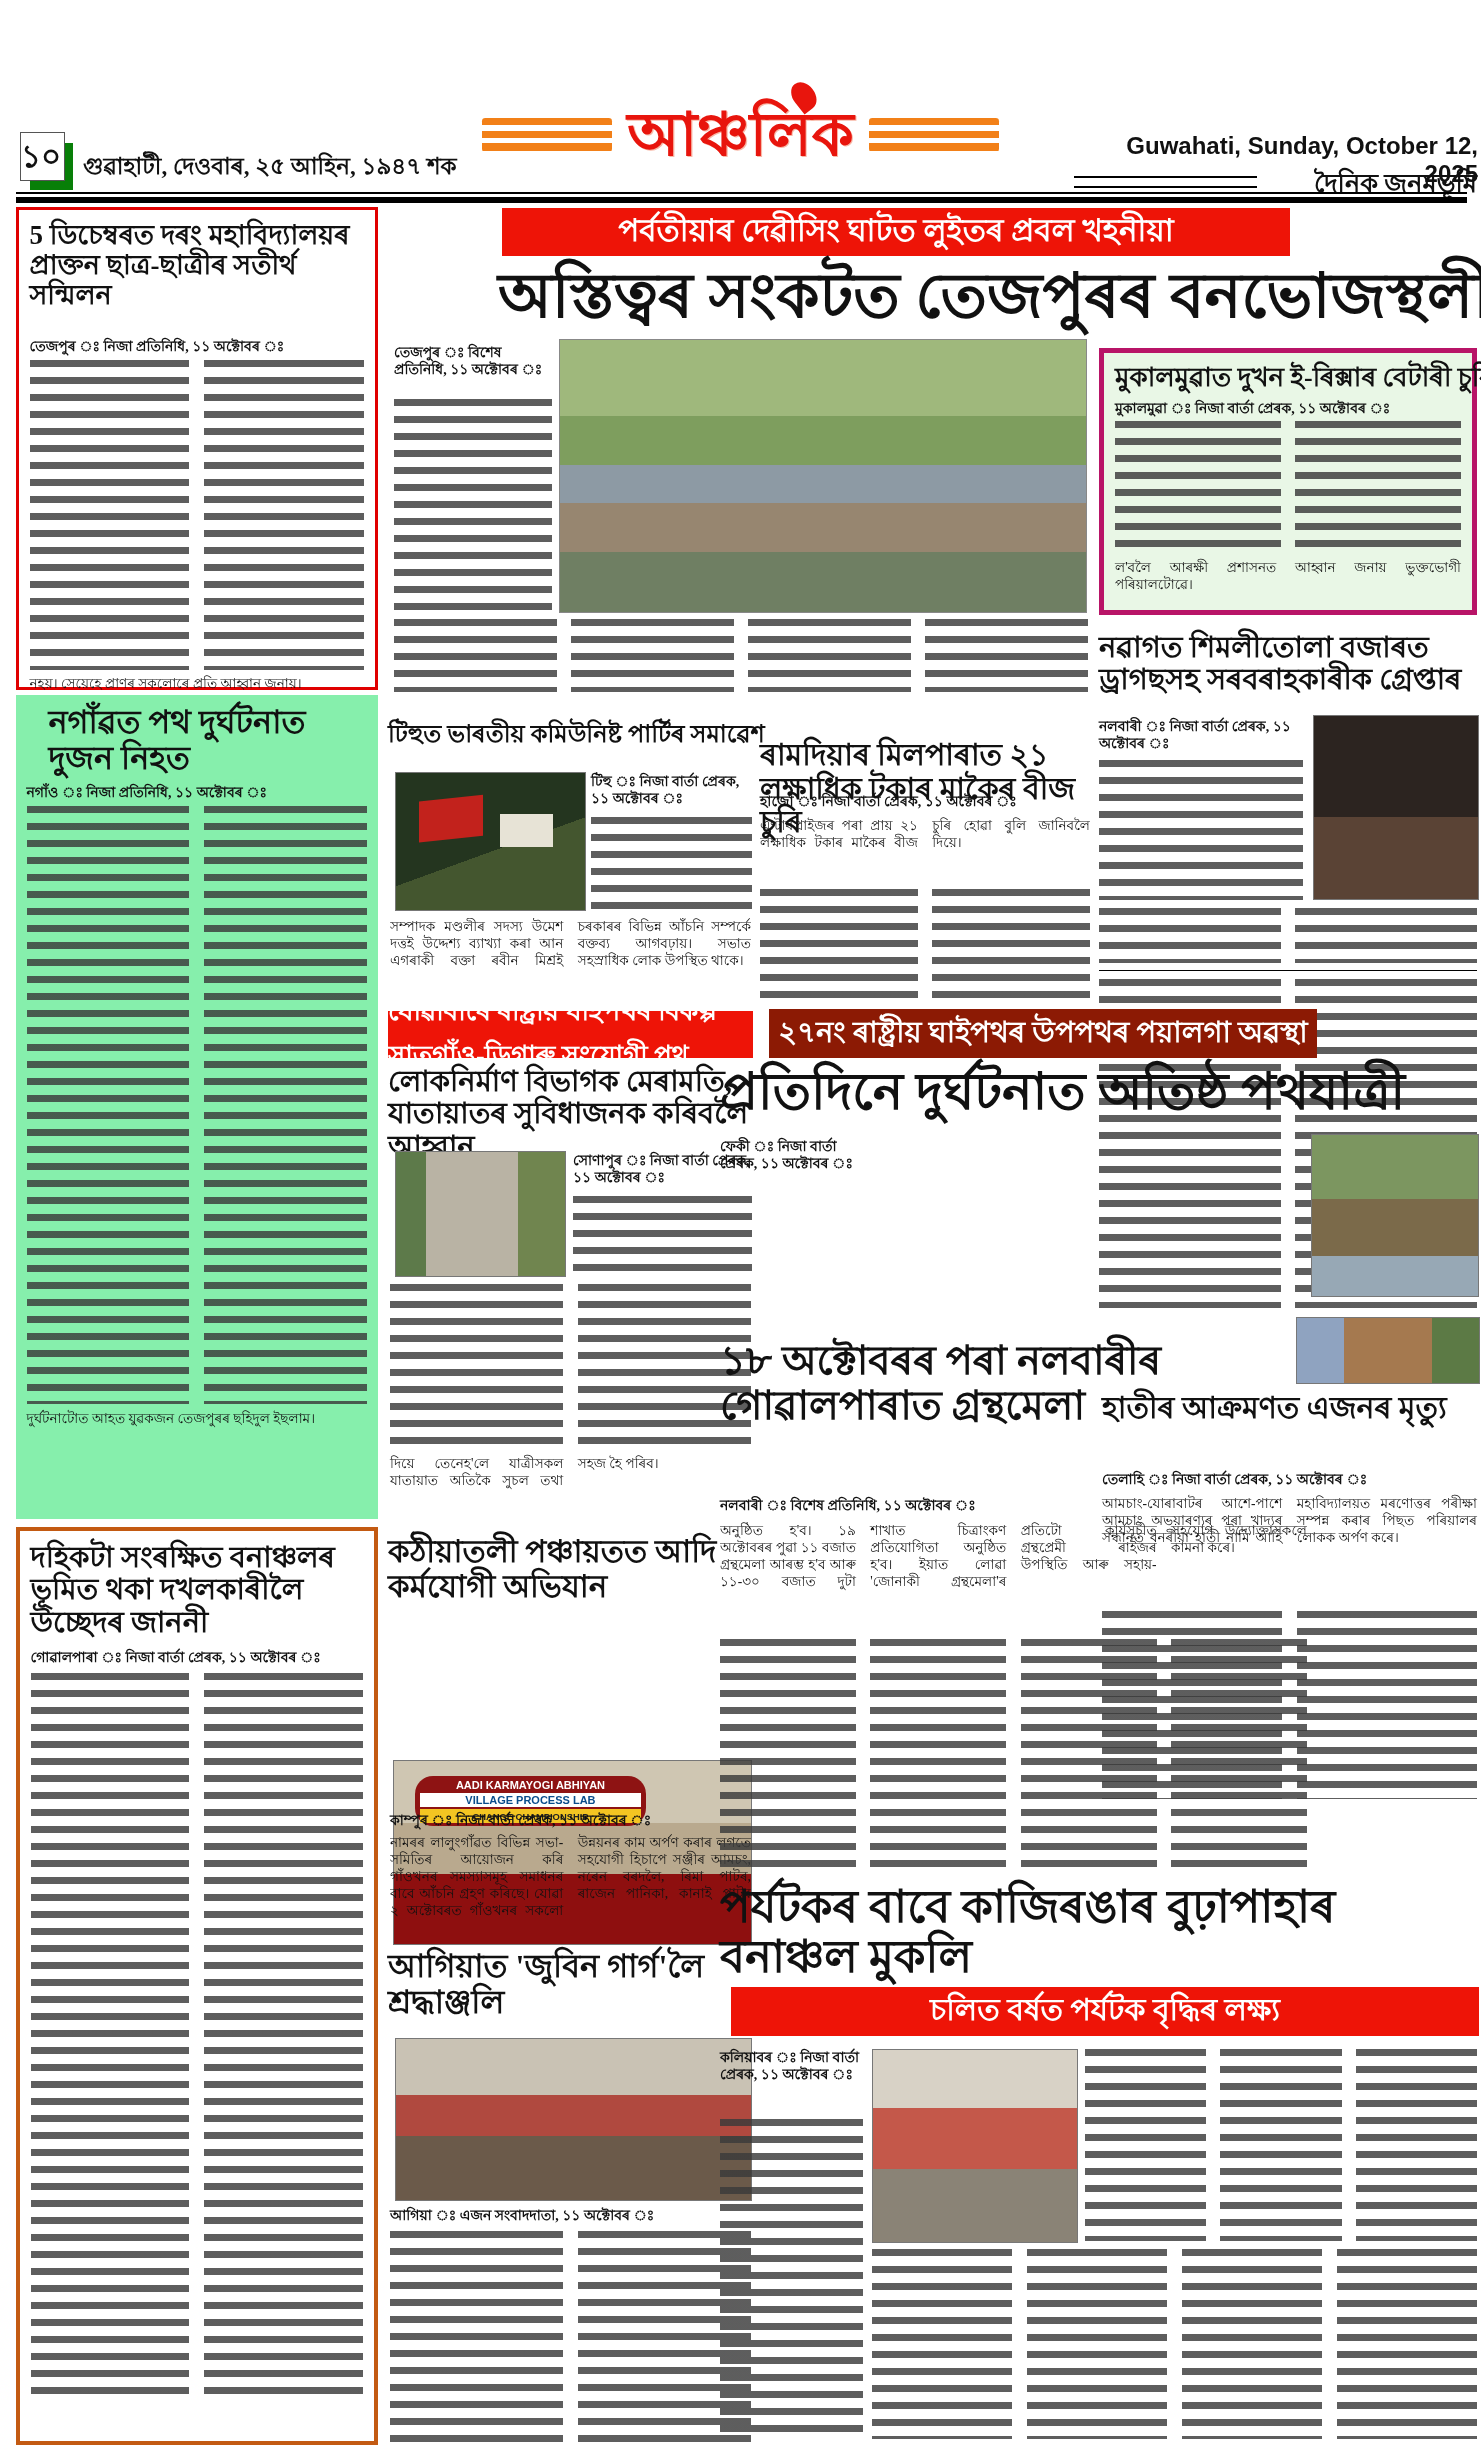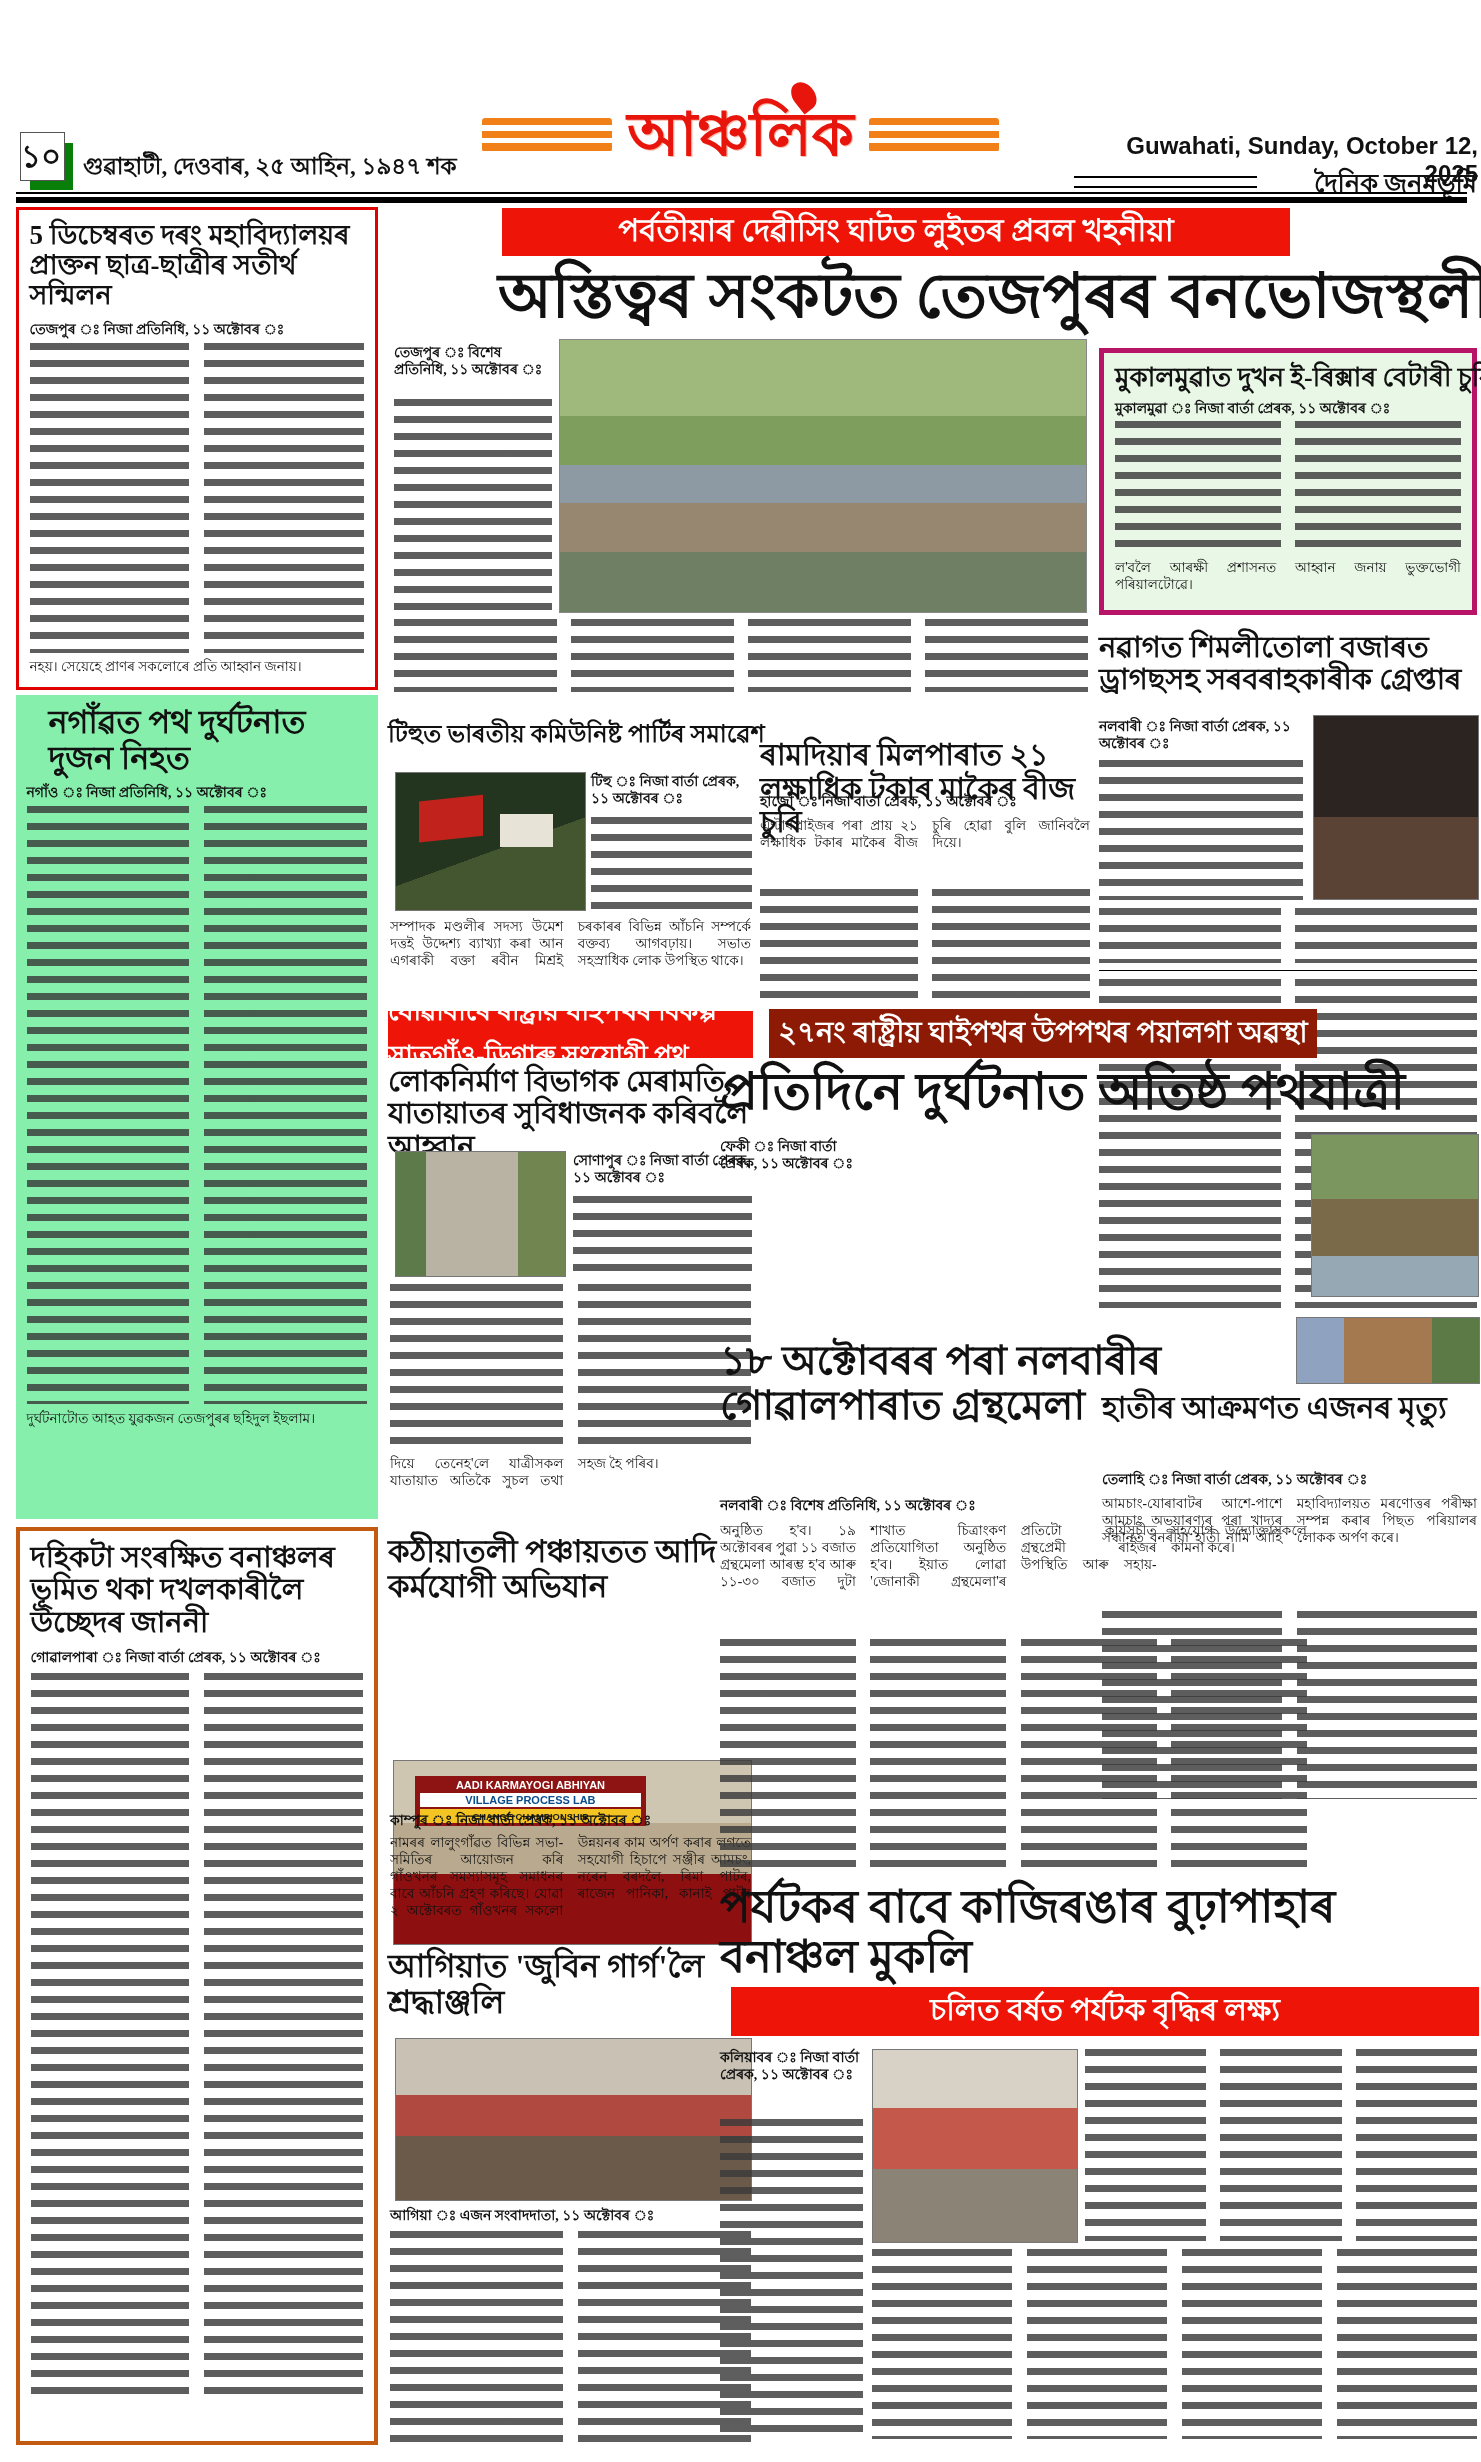--- a/index.html
+++ b/index.html
@@ -32,21 +32,21 @@
   .photoflags:before{content:"";position:absolute;left:12%;top:18%;width:34%;height:30%;background:#c2221c;transform:skewY(-6deg);}
   .photoflags:after{content:"";position:absolute;left:55%;top:30%;width:28%;height:24%;background:#e7e3d6;}
   .photoroad{background:linear-gradient(90deg,#5d7a4a 0 18%,#b9b3a4 18% 72%,#70854f 72% 100%);}
   .photomud{background:linear-gradient(90deg,#8fa3c0 0 26%,#a5794f 26% 74%,#5c7a45 74% 100%);}
   .photoditch{background:linear-gradient(180deg,#7c9660 0 40%,#7b6a4a 40% 75%,#97a8b5 75% 100%);}
   .photocrowd{background:linear-gradient(180deg,#2c2420 0 55%,#5a4335 55% 100%);}
   .phototribute{background:linear-gradient(180deg,#c9c2b4 0 35%,#b0493f 35% 60%,#6b5a4a 60% 100%);}
   .photokazi{background:linear-gradient(180deg,#d8d2c6 0 30%,#c4584a 30% 62%,#8a8376 62% 100%);}
   .karmaphoto{background:linear-gradient(180deg,#cfc6b2 0 34%,#b9a98e 34% 62%,#8e0f0f 62% 100%);position:relative;}
   .karmastrip{position:absolute;left:6%;top:8%;width:62%;background:#8e1313;color:#fff;
-     font-family:"Liberation Sans",sans-serif;font-weight:bold;text-align:center;padding:3.3px 4.4px;}
+     font-family:"Liberation Sans",sans-serif;font-weight:bold;text-align:center;padding:3.3px 4.4px;border-radius:18px;}
   .karmastrip .l2{background:#ffffff;color:#0a4d8c;margin-top:2.2px;padding:1.1px 2.2px;}
   .karmastrip .l3{background:#f4c522;color:#222;margin-top:2.2px;padding:1.1px 2.2px;font-size:9.4px;}
 </style>
 </head>
 <body>
 
 <div id="page">
 
   <div class="abs" style="left:30px;top:143px;width:43px;height:47px;background:#087f08;"></div>
   <div class="abs ctr b" style="left:20px;top:132px;width:43px;height:47px;background:#fff;border:1.7px solid #555;
@@ -64,21 +64,21 @@
 
   <div class="abs b latin" style="left:1119px;top:132px;width:359px;text-align:right;font-size:24px;">Guwahati, Sunday, October 12, 2025</div>
   <div class="abs" style="left:1074px;top:176px;width:183px;height:7.8px;border-top:2.2px solid #000;border-bottom:2.2px solid #000;"></div>
   <div class="abs b" style="left:1268px;top:164px;width:209px;text-align:right;font-size:25.5px;">দৈনিক জনমভূমি</div>
 
   <div class="abs rule" style="left:15.5px;top:192px;width:1451px;height:1.7px;"></div>
   <div class="abs rule" style="left:15.5px;top:197px;width:1451px;height:5.5px;"></div>
 
   <div class="abs boxpad" style="left:15.5px;top:207px;width:362px;height:483px;border:3.9px solid #e00000;">
     <div class="hl ctr" style="font-size:27px;">5 ডিচেম্বৰত দৰং মহাবিদ্যালয়ৰ প্ৰাক্তন ছাত্ৰ-ছাত্ৰীৰ সতীৰ্থ সন্মিলন</div>
-    <div class="byline" style="margin-top:10px;">তেজপুৰ ঃ নিজা প্ৰতিনিধি, ১১ অক্টোবৰ ঃ</div>
+    <div class="byline" style="margin-top:27px;">তেজপুৰ ঃ নিজা প্ৰতিনিধি, ১১ অক্টোবৰ ঃ</div>
     <div class="txrow" style="margin-top:5.5px;height:310px;">
       <div class="tx"></div>
         <div class="tx"></div>
     </div>
     <div class="bodytext" style="margin-top:4.4px;">নহয়। সেয়েহে প্ৰাণৰ সকলোৰে প্ৰতি আহ্বান জনায়।</div>
   </div>
 
   <div class="abs boxpad" style="left:15.5px;top:695px;width:362px;height:824px;background:#86efac;">
     <div class="hl ctr" style="font-size:32px;padding:0 22px;">নগাঁৱত পথ দুৰ্ঘটনাত দুজন নিহত</div>
     <div class="byline" style="margin-top:7px;">নগাঁও ঃ নিজা প্ৰতিনিধি, ১১ অক্টোবৰ ঃ</div>

